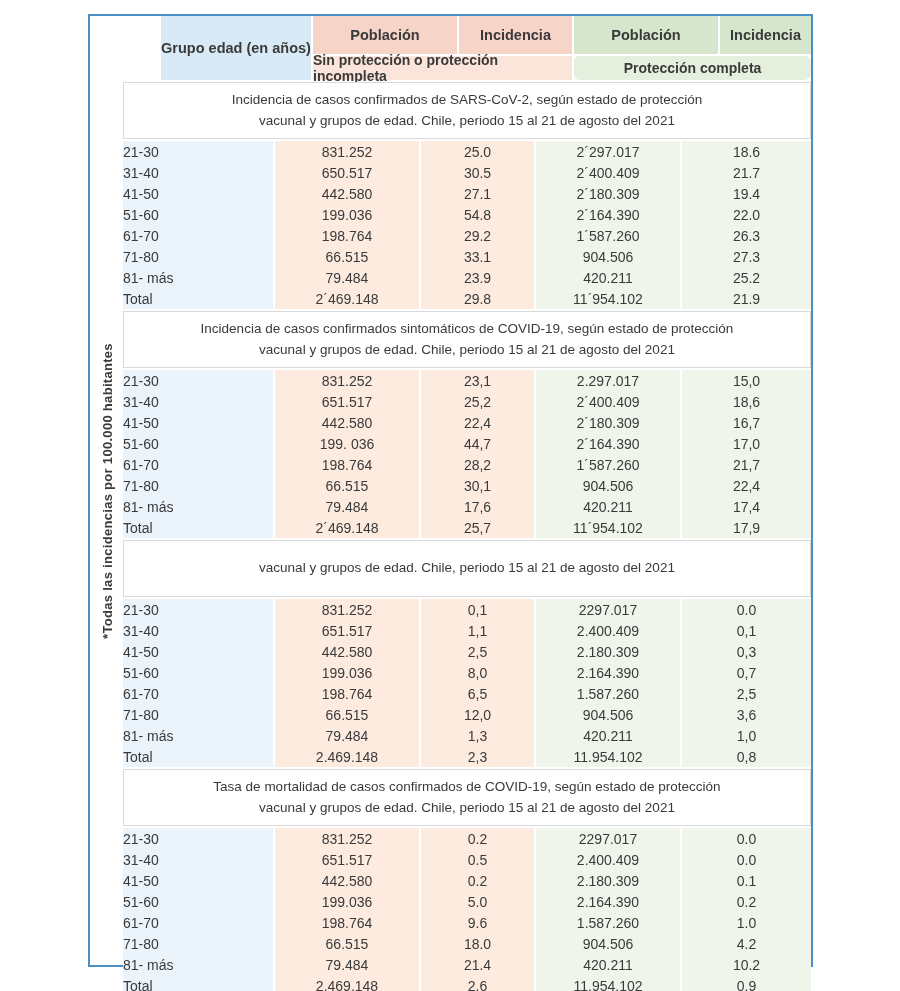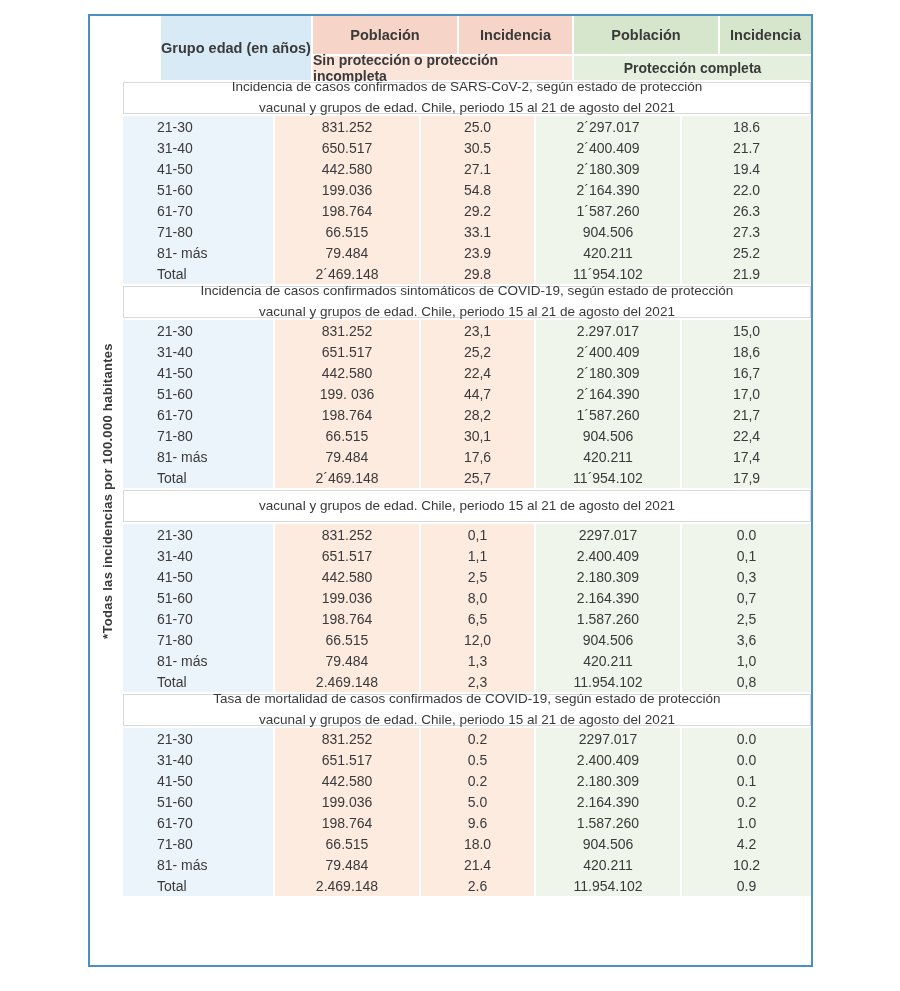--- a/index.html
+++ b/index.html
@@ -39,42 +39,42 @@
     font-weight:bold;
   }
   .h-top { grid-row:1; font-weight:bold; }
   .h-pink { background:var(--pink-head,#f7d4c8); }
   .h-green { background:var(--green-head,#d6e6cd); }
   .h-sub {
     grid-row:2; font-weight:bold; font-size:14px;
     border-top:2px solid #fff;
   }
   .h-sub-pink { grid-column:2/4; background:var(--pink-sub,#fbe5db); }
-  .h-sub-green { grid-column:4/6; background:var(--green-sub,#e5efde); }
+  .h-sub-green { grid-column:4/6; background:var(--green-sub,#e5efde);border-radius:7px; }
   .sep-l { border-left:2px solid #ffffff; }
 
   
   #sections-root { flex:1; display:flex; flex-direction:column; }
   .section { margin-top:2px; }
   .sec-title {
-    box-sizing:border-box; height:32px; margin:0;
+    box-sizing:border-box; height:57px; margin:0;
     border:1px solid var(--title-border,#d9d9d9); background:#ffffff;
     display:flex; flex-direction:column; align-items:center; justify-content:center;
     font-size:13.5px; line-height:1.55; text-align:center;
   }
   .rows-grid {
     display:grid; margin-top:2px;
     grid-template-columns:150px 146px 115px 146px 1fr;
   }
   .trow { display:contents; }
   .cell {
     box-sizing:border-box; height:21px; display:flex; align-items:center;
     font-size:14px;
   }
-  .c-age { background:var(--age-cell,#ebf3fb); padding-left:34px; justify-content:flex-start; }
+  .c-age { background:var(--age-cell,#ebf3fb); padding-left:0; justify-content:flex-start; }
   .c-pink { background:var(--pink-cell,#fdebe0); justify-content:center; }
   .c-green { background:var(--green-cell,#eff5eb); justify-content:center; }
 </style>
 </head>
 <body>
 
 <div class="canvas">
   <div class="table-frame">
 
     <div class="side-strip">

